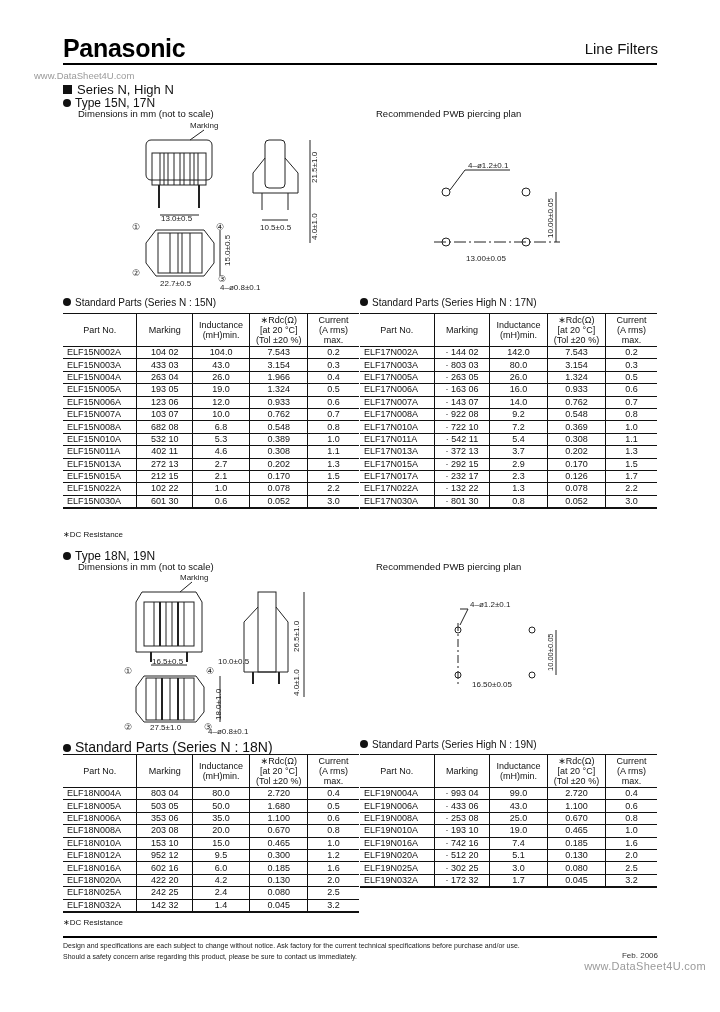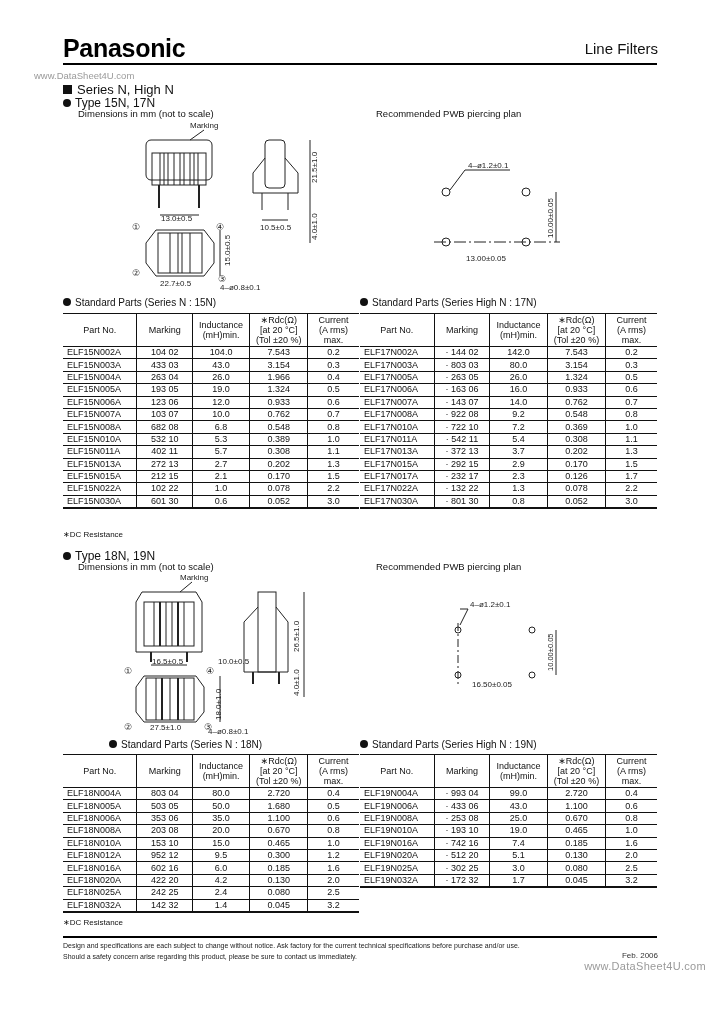--- a/index.html
+++ b/index.html
@@ -169,21 +169,21 @@
       <tr>
         <td class="pn">ELF15N010A</td>
         <td>532 10</td>
         <td>5.3</td>
         <td>0.389</td>
         <td>1.0</td>
       </tr>
       <tr>
         <td class="pn">ELF15N011A</td>
         <td>402 11</td>
-        <td>5.7</td>
+        <td>4.6</td>
         <td>0.308</td>
         <td>1.1</td>
       </tr>
       <tr>
         <td class="pn">ELF15N013A</td>
         <td>272 13</td>
         <td>2.7</td>
         <td>0.202</td>
         <td>1.3</td>
       </tr>
@@ -375,21 +375,21 @@
       <circle cx="112" cy="35" r="3"></circle>
     <circle cx="38" cy="80" r="3"></circle>
       <circle cx="112" cy="80" r="3"></circle>
     <line x1="38" y1="28" x2="38" y2="92" stroke-dasharray="8,3,2,3"></line>
     <line x1="136" y1="35" x2="136" y2="80"></line>
     <text x="133" y="76" font-size="7.5" fill="#222" stroke="none" transform="rotate(-90 133 76)">10.00±0.05</text>
     <text x="52" y="92" font-size="8" fill="#222" stroke="none">16.50±0.05</text>
   </g>
 </svg>
 
-<div class="abs h2" style="left:63px;top:739px;font-size:10px;margin-left:46px;"><span class="bul"></span><span>Standard Parts  (Series N : 18N)</span></div>
+<div class="abs h2" style="left:63px;top:739px;font-size:14px;"><span class="bul"></span><span>Standard Parts  (Series N : 18N)</span></div>
 <table class="spec" id="t18n" style="left:63px;top:754px;width:296px;">
   <thead>
       <tr>
     <th style="width:72px">Part No.</th>
     <th style="width:54px">Marking</th>
     <th style="width:54px"><span>Inductance</span><br><span>(mH)min.</span></th>
     <th style="width:56px"><span>∗Rdc(Ω)</span><br><span>[at 20 °C]</span><br><span>(Tol ±20 %)</span></th>
     <th style="width:50px"><span>Current</span><br><span>(A rms)</span><br><span>max.</span></th>
   </tr>
     </thead>

